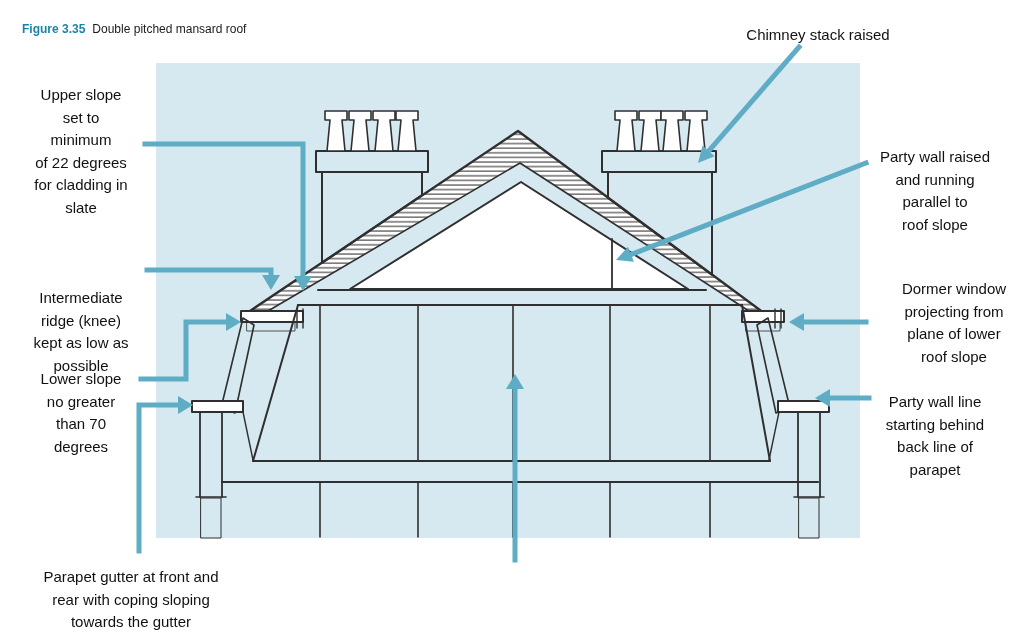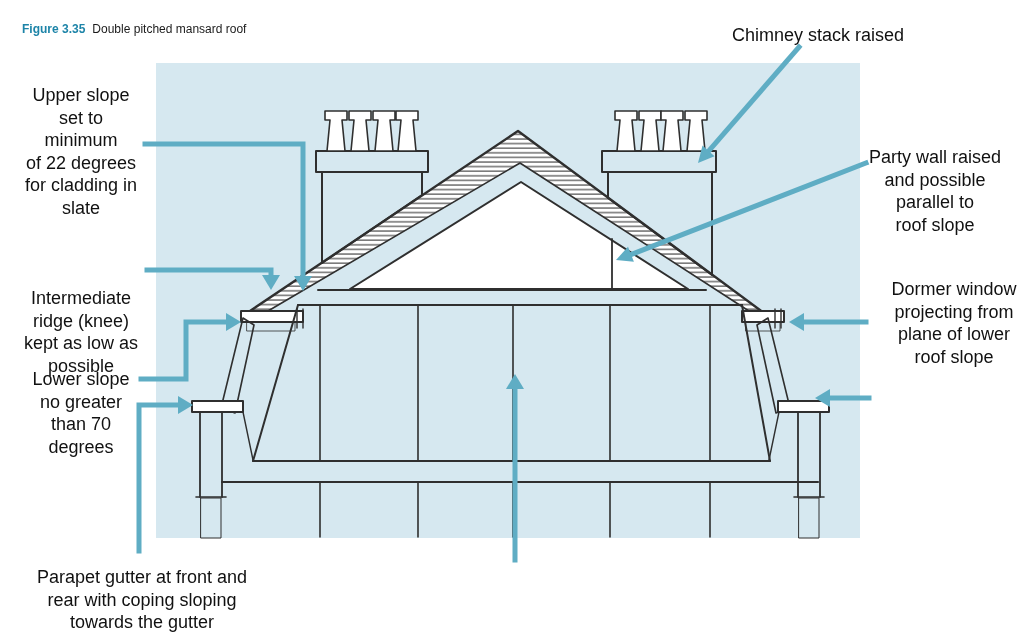--- a/index.html
+++ b/index.html
@@ -8,21 +8,21 @@
     --panel:#d6e8f0;
     --ink:#2f2f2f;
   }
   html,body{margin:0;padding:0;background:#fff;}
   .page{position:relative;width:1024px;height:640px;background:#fff;overflow:hidden;
         font-family:"Liberation Sans",sans-serif;}
   .caption{position:absolute;left:22px;top:18px;font-size:12px;line-height:22px;white-space:nowrap;}
   .caption .fig-label{font-weight:bold;color:var(--figure-label);margin-right:7px;}
   .caption .fig-title{color:#1a1a1a;}
   .drawing{position:absolute;left:0;top:0;}
-  .lbl{position:absolute;font-size:18px;line-height:22.5px;color:#111;text-align:center;
+  .lbl{position:absolute;font-size:15px;line-height:22.5px;color:#111;text-align:center;
        white-space:pre-line;}
   .panel-rect{fill:var(--panel);}
   .ink{stroke:var(--ink);fill:none;stroke-linecap:round;stroke-linejoin:round;}
   .white{fill:#fff;}
   .arr{stroke:var(--accent);stroke-width:5;fill:none;stroke-linecap:square;stroke-linejoin:miter;}
   .arrhead{fill:var(--accent);stroke:none;}
 </style>
 </head>
 <body>
 
@@ -164,26 +164,30 @@
 for cladding in
 slate</div>
   <div class="lbl" style="left:3px;top:259px;width:156px;margin-top:28px;">Intermediate
 ridge (knee)
 kept as low as
 possible</div>
   <div class="lbl" style="left:5px;top:368px;width:152px;">Lower slope
 no greater
 than 70
 degrees</div>
-  <div class="lbl" style="left:22px;top:566px;width:240px;">Parapet gutter at front and
+  <div class="lbl" style="left:11px;top:566px;width:240px;">Parapet gutter at front and
 rear with coping sloping
 towards the gutter</div>
   <div class="lbl" style="left:718px;top:24px;width:200px;">Chimney stack raised</div>
   <div class="lbl" style="left:860px;top:146px;width:150px;">Party wall raised
-and possible
+and running
 parallel to
 roof slope</div>
   <div class="lbl" style="left:860px;top:278px;width:150px;padding-left:19px;">Dormer window
 projecting from
 plane of lower
 roof slope</div>
+  <div class="lbl" style="left:860px;top:391px;width:150px;">Party wall line
+starting behind
+back line of
+parapet</div>
 
 </div>
 
 </body></html>

